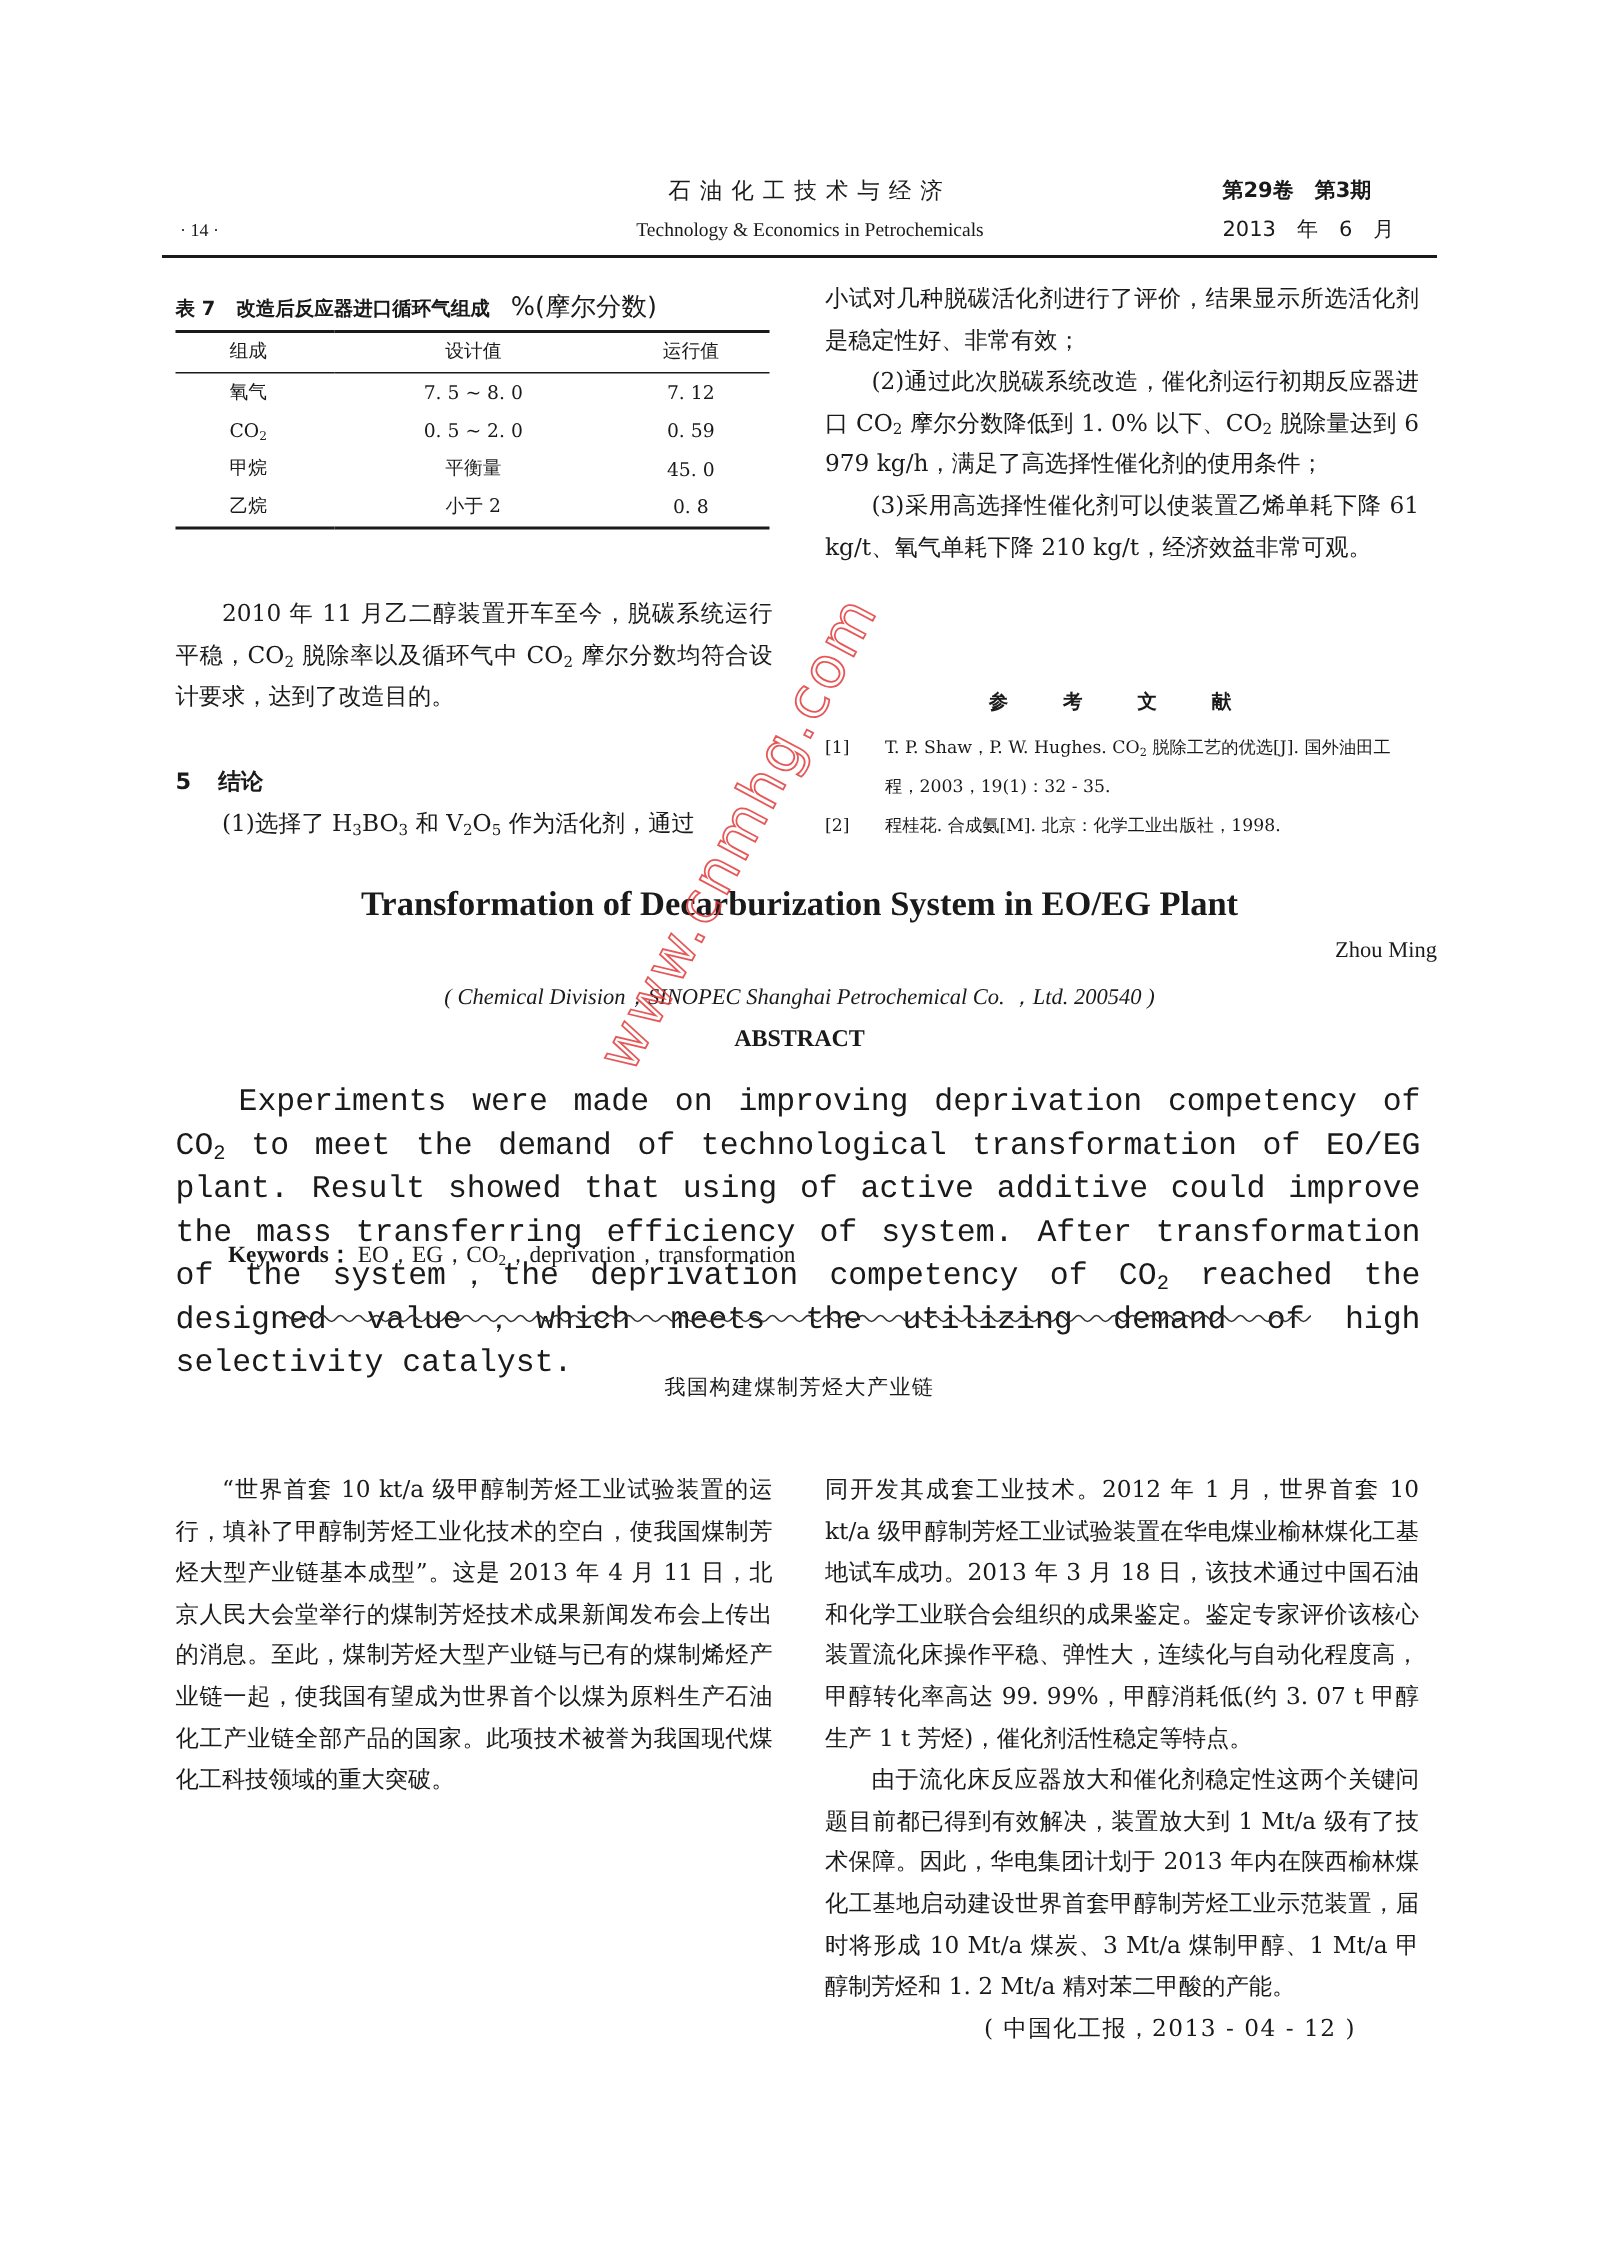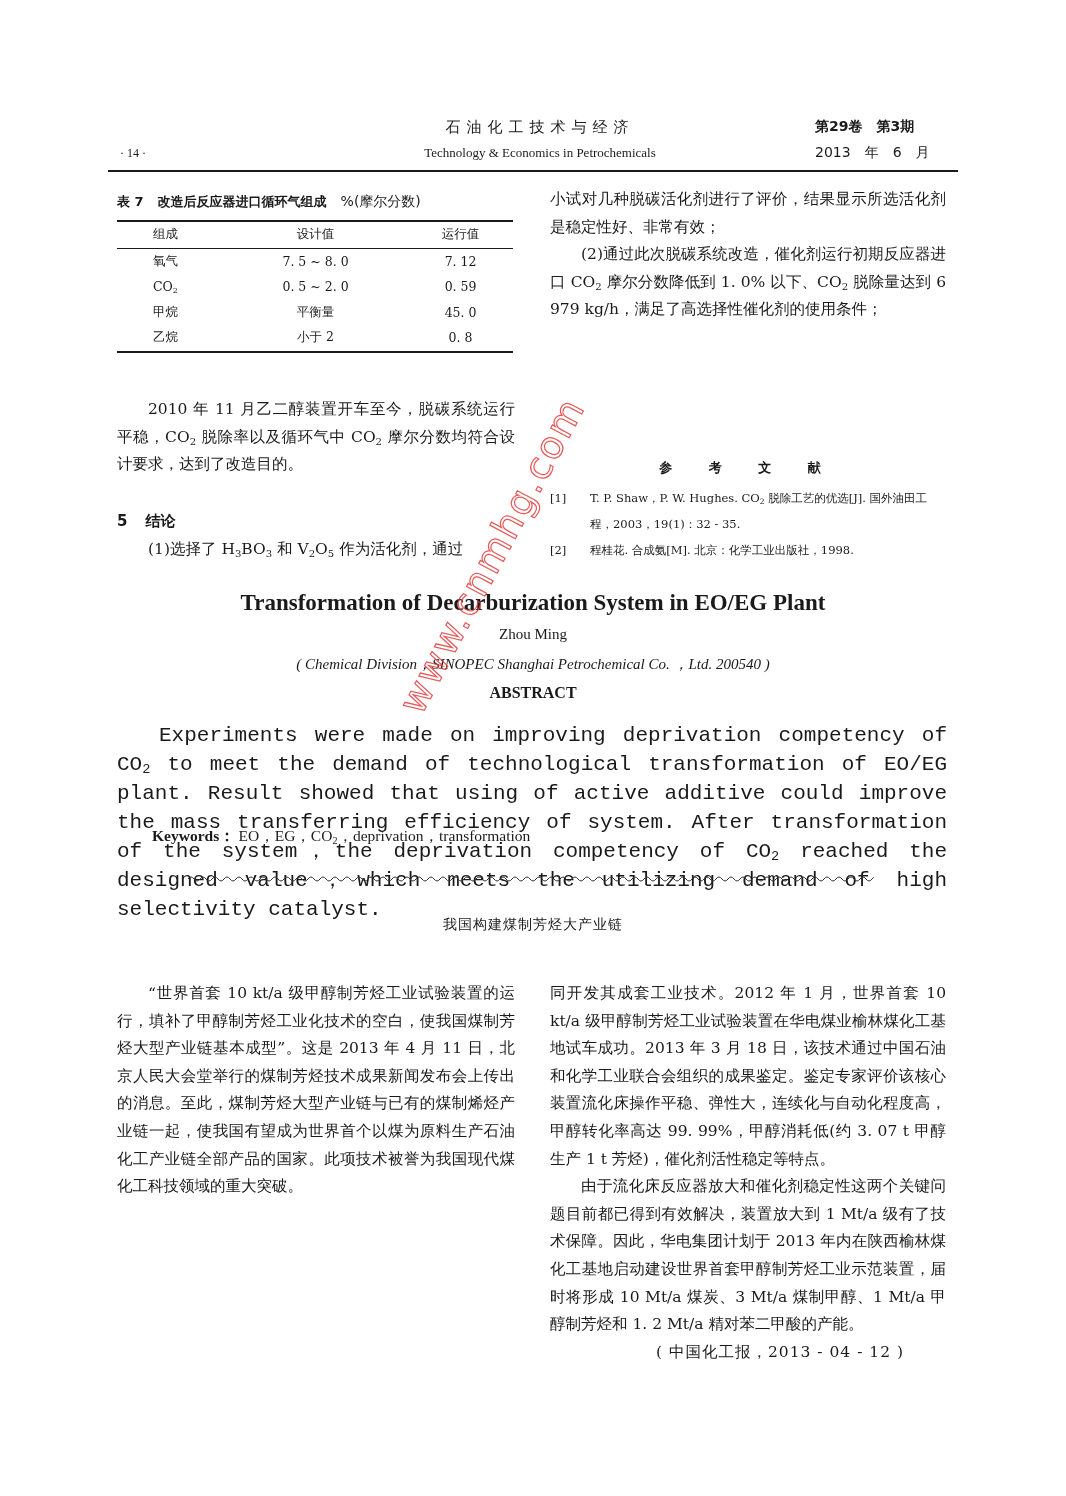--- a/index.html
+++ b/index.html
@@ -23,39 +23,39 @@
   
   .col { font-size: 15.5px; line-height: 27.6px; text-align: justify; }
   .col p { margin: 0; }
   .indent { text-indent: 2em; }
   .left-col { left: 117px; width: 398px; }
   .right-col { left: 550px; width: 396px; }
   sub { font-size: 0.65em; vertical-align: -0.25em; line-height: 0; }
 
   
   .tbl-cap { left: 117px; top: 193px; width: 400px; font-size: 13px; font-family: "DejaVu Sans", sans-serif; font-weight: bold; white-space: nowrap; }
-  .tbl-cap .unit { font-weight: normal; font-size: 14px; margin-left: 14px; }
+  .tbl-cap .unit { font-weight: normal; font-size: 17px; margin-left: 14px; }
   .tbl-cap .num { margin-right: 14px; }
   table.t7 { position: absolute; left: 117px; top: 220px; width: 396px; border-collapse: collapse; font-size: 12.5px; font-family: "DejaVu Serif", serif; }
   table.t7 th, table.t7 td { font-weight: normal; height: 25.5px; padding: 0; text-align: center; }
   table.t7 th:first-child, table.t7 td:first-child { text-align: left; padding-left: 36px; width: 70px; }
   table.t7 thead tr { border-top: 2px solid #1a1a1a; border-bottom: 1.5px solid #1a1a1a; }
   table.t7 tbody tr:last-child { border-bottom: 2px solid #1a1a1a; }
 
   .sec-head { font-family: "DejaVu Sans", sans-serif; font-weight: bold; font-size: 15px; }
   .sec-head .sec-num { margin-right: 18px; }
 
   .ref-title { text-align: center; font-family: "DejaVu Sans", sans-serif; font-weight: bold; font-size: 13px; letter-spacing: 16px; }
   .refs { font-size: 11.5px; line-height: 26px; }
   .ref-item { position: relative; padding-left: 40px; }
   .ref-item .ref-n { position: absolute; left: 0; top: 0; }
 
   
   .en-title { left: 108px; width: 850px; top: 590px; text-align: center; font-family: "Liberation Serif", serif; font-weight: bold; font-size: 23px; }
-  .en-author { left: 108px; width: 850px; top: 626px; text-align: center; font-family: "Liberation Serif", serif; font-size: 15px; }
+  .en-author { left: 108px; width: 850px; top: 626px; text-align: right; font-family: "Liberation Serif", serif; font-size: 15px; }
   .en-affil { left: 108px; width: 850px; top: 655px; text-align: center; font-family: "Liberation Serif", serif; font-style: italic; font-size: 15px; }
   .en-abs-head { left: 108px; width: 850px; top: 684px; text-align: center; font-family: "Liberation Serif", serif; font-weight: bold; font-size: 16px; }
   .en-abs { left: 117px; width: 830px; top: 721px; font-family: Liberation Mono, monospace; font-size: 21px; line-height: 29px; text-align: justify; }
   .en-abs p { margin: 0; }
   .en-kw { left: 152px; top: 826px; font-family: "Liberation Serif", serif; font-size: 15.5px; }
   .en-kw .kw-label { font-weight: bold; }
 
   
   .wave { left: 188px; top: 874px; width: 686px; height: 10px; }
 
@@ -117,20 +117,21 @@
 <div class="abs col left-col sec-head" style="top:508px;">
   <span class="sec-num">5</span><span>结论</span>
 </div>
 <div class="abs col left-col" style="top:536px;">
   <p class="indent"><span>(1)选择了 H</span><sub>3</sub><span>BO</span><sub>3</sub><span> 和 V</span><sub>2</sub><span>O</span><sub>5</sub><span> 作为活化剂，通过</span></p>
 </div>
 
 <div class="abs col right-col" style="top:186px;">
   <p>小试对几种脱碳活化剂进行了评价，结果显示所选活化剂是稳定性好、非常有效；</p>
   <p class="indent"><span>(2)通过此次脱碳系统改造，催化剂运行初期反应器进口 CO</span><sub>2</sub><span> 摩尔分数降低到 1. 0% 以下、CO</span><sub>2</sub><span> 脱除量达到 6 979 kg/h，满足了高选择性催化剂的使用条件；</span></p>
+  <p class="indent">(3)采用高选择性催化剂可以使装置乙烯单耗下降 61 kg/t、氧气单耗下降 210 kg/t，经济效益非常可观。</p>
 </div>
 <div class="abs right-col ref-title" style="top:459px;">参 考 文 献</div>
 <div class="abs right-col refs" style="top:485px;">
   <div class="ref-item"><span class="ref-n">[1]</span><span>T. P. Shaw，P. W. Hughes. CO</span><sub>2</sub><span> 脱除工艺的优选[J]. 国外油田工程，2003，19(1)：32 - 35.</span></div>
   <div class="ref-item"><span class="ref-n">[2]</span><span>程桂花. 合成氨[M]. 北京：化学工业出版社，1998.</span></div>
 </div>
 
 <div class="abs en-title">Transformation of Decarburization System in EO/EG Plant</div>
 <div class="abs en-author">Zhou Ming</div>
 <div class="abs en-affil">( Chemical Division，SINOPEC Shanghai Petrochemical Co. ，Ltd. 200540 )</div>

